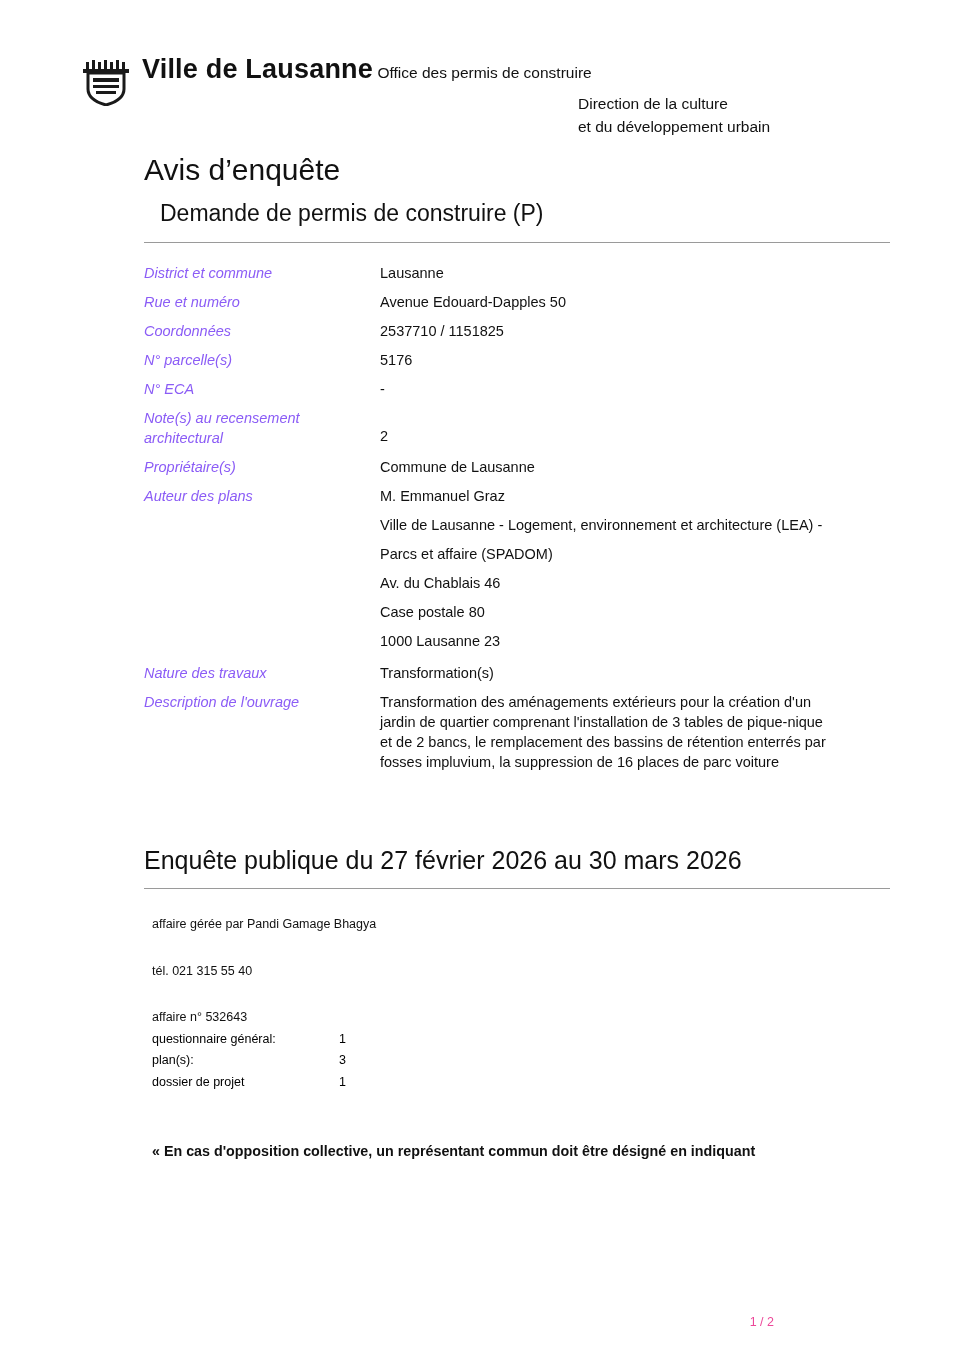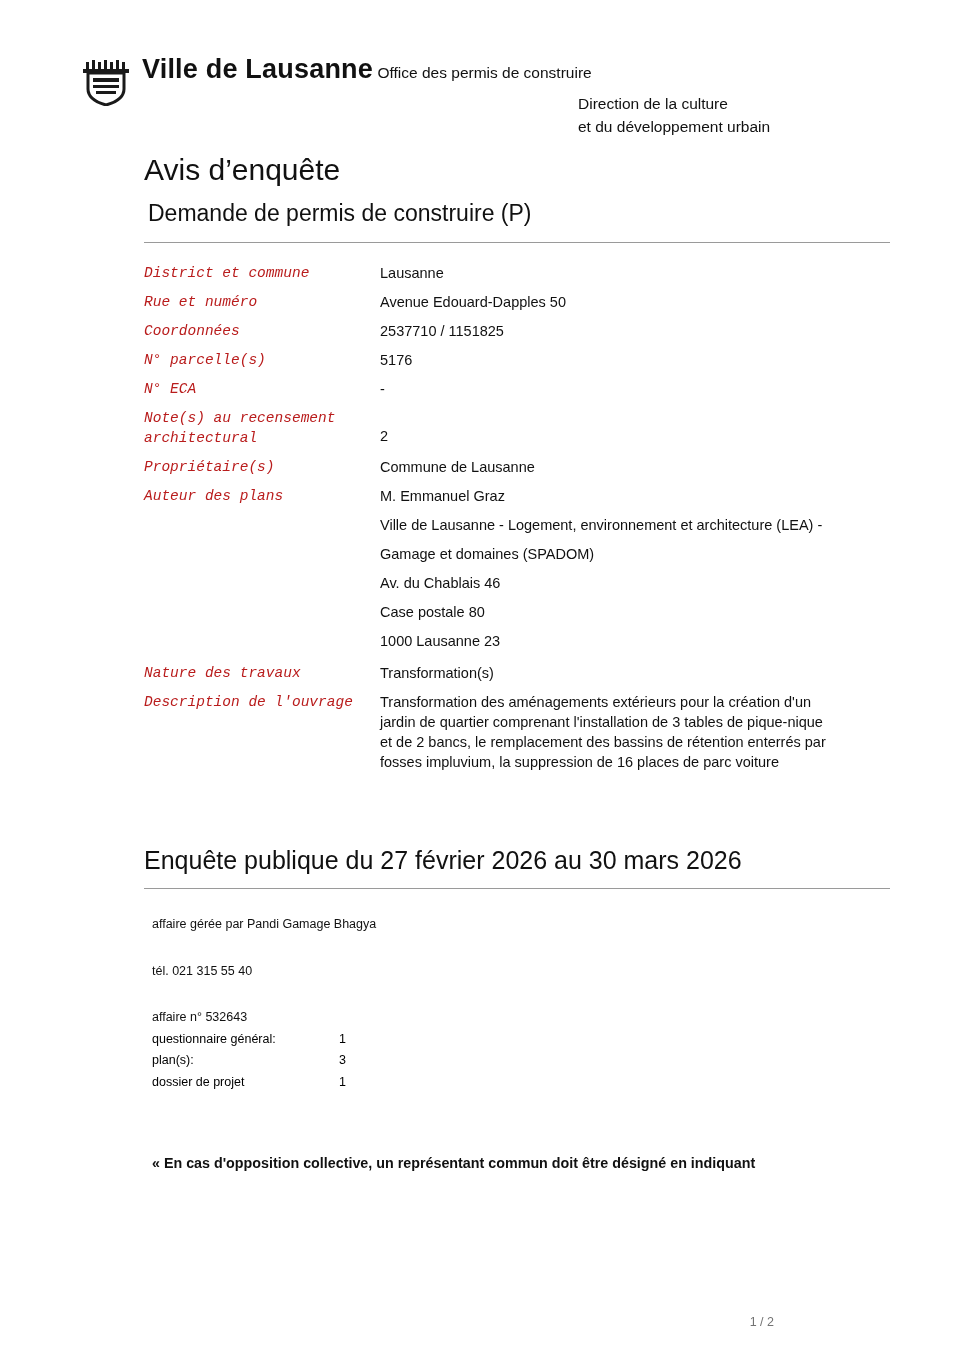--- a/index.html
+++ b/index.html
@@ -81,21 +81,21 @@
   h1.doc-title {
     font-size: 30px;
     font-weight: normal;
     margin: 0;
     line-height: 40px;
     color: #111;
   }
   h2.doc-subtitle {
     font-size: 23px;
     font-weight: normal;
-    margin: 6px 0 0 4px;
+    margin: 6px 0 0 16px;
     line-height: 34px;
     color: #111;
   }
   .rule {
     border: 0;
     border-top: 1px solid #9a9a9a;
     margin: 12px 0 0 0;
     width: 746px;
   }
 
@@ -107,23 +107,22 @@
   }
   .fields td {
     vertical-align: top;
     padding: 0 0 12px 0;
     font-size: 14.5px;
     line-height: 20px;
   }
   .fields td.label {
     width: 228px;
     font-style: italic;
-    color: #b91c1c;
+    color: #8b5cf6;
     padding-right: 8px;
-    font-family: Liberation Mono, monospace;
   }
   .fields td.value {
     color: #111;
   }
   .fields tr.tight td {
     padding-bottom: 9px;
   }
   .multiline div {
     padding-bottom: 9px;
   }
@@ -171,35 +170,35 @@
   }
   .meta-tbl td.k {
     width: 172px;
   }
   .meta-tbl td.v {
     text-align: right;
     width: 22px;
   }
 
   .notice {
-    margin-top: 60px;
+    margin-top: 48px;
     margin-left: 8px;
     font-size: 14.3px;
     font-weight: bold;
     line-height: 21px;
     width: 720px;
     color: #111;
   }
 
   .pagenum {
     position: absolute;
     right: 80px;
     bottom: 42px;
     font-size: 12.5px;
-    color: #737373;
+    color: #ec4899;
   }
 </style>
 </head>
 <body>
 
 <div class="page">
 
   <div class="header">
     <div class="brand">
       <svg class="crest" viewBox="0 0 52 46" aria-hidden="true">
@@ -263,21 +262,21 @@
         </tr>
         <tr class="tight">
           <td class="label">Propriétaire(s)</td>
           <td class="value">Commune de Lausanne</td>
         </tr>
         <tr>
           <td class="label">Auteur des plans</td>
           <td class="value multiline">
             <div>M. Emmanuel Graz</div>
             <div>Ville de Lausanne - Logement, environnement et architecture (LEA) -</div>
-            <div>Gamage et domaines (SPADOM)</div>
+            <div>Parcs et affaire (SPADOM)</div>
             <div>Av. du Chablais 46</div>
             <div>Case postale 80</div>
             <div>1000 Lausanne 23</div>
           </td>
         </tr>
         <tr class="tight">
           <td class="label">Nature des travaux</td>
           <td class="value">Transformation(s)</td>
         </tr>
         <tr>

